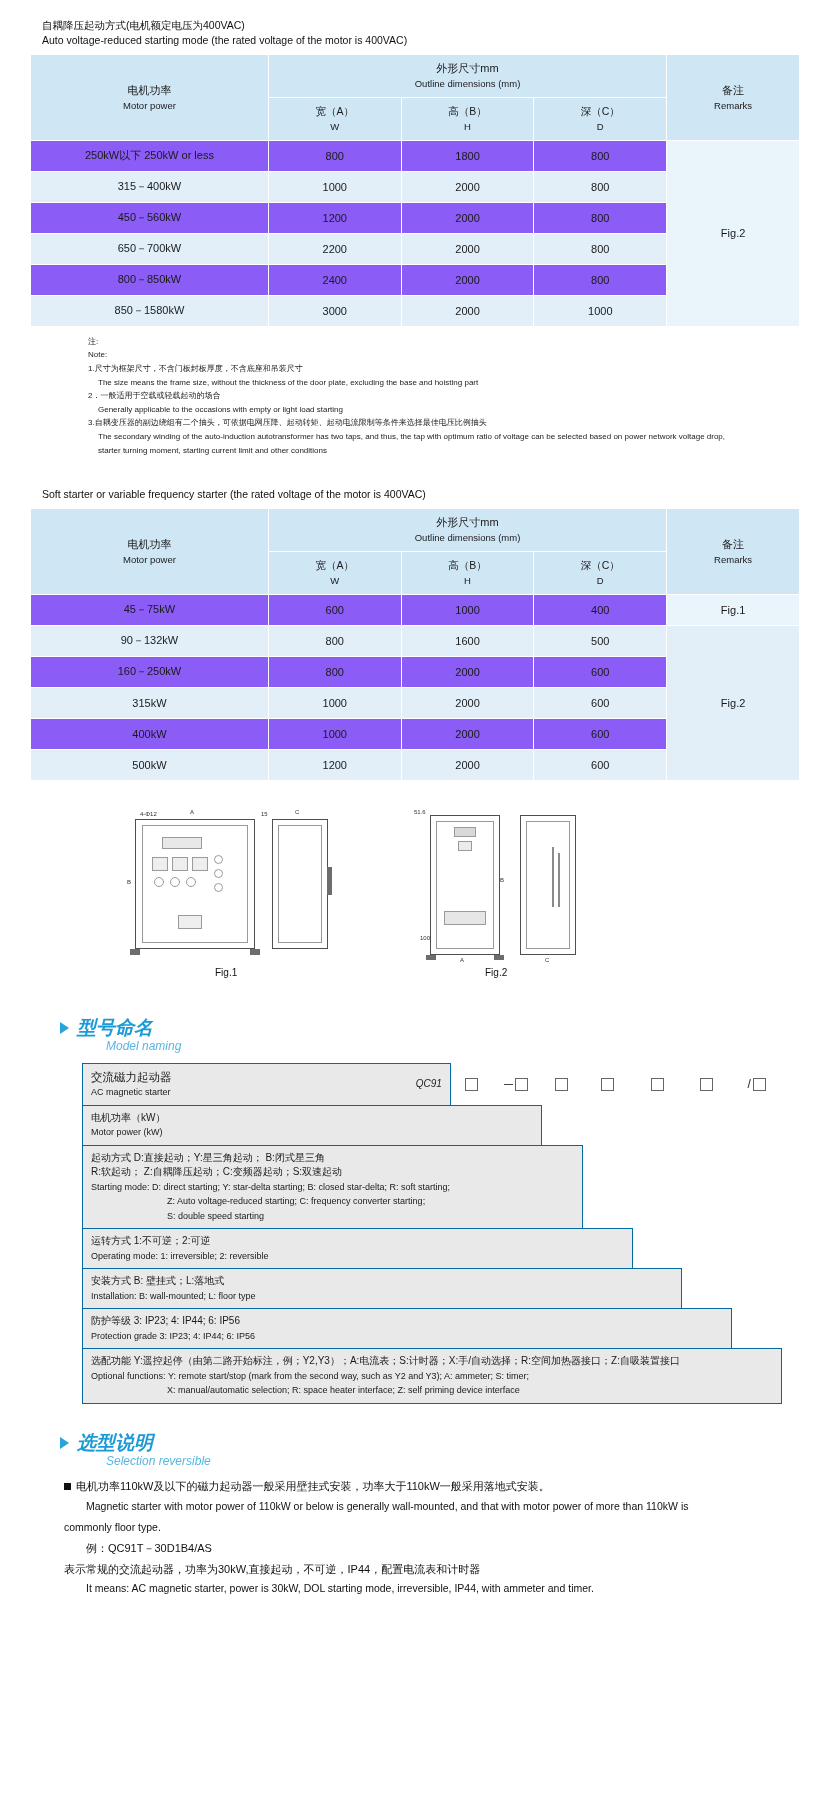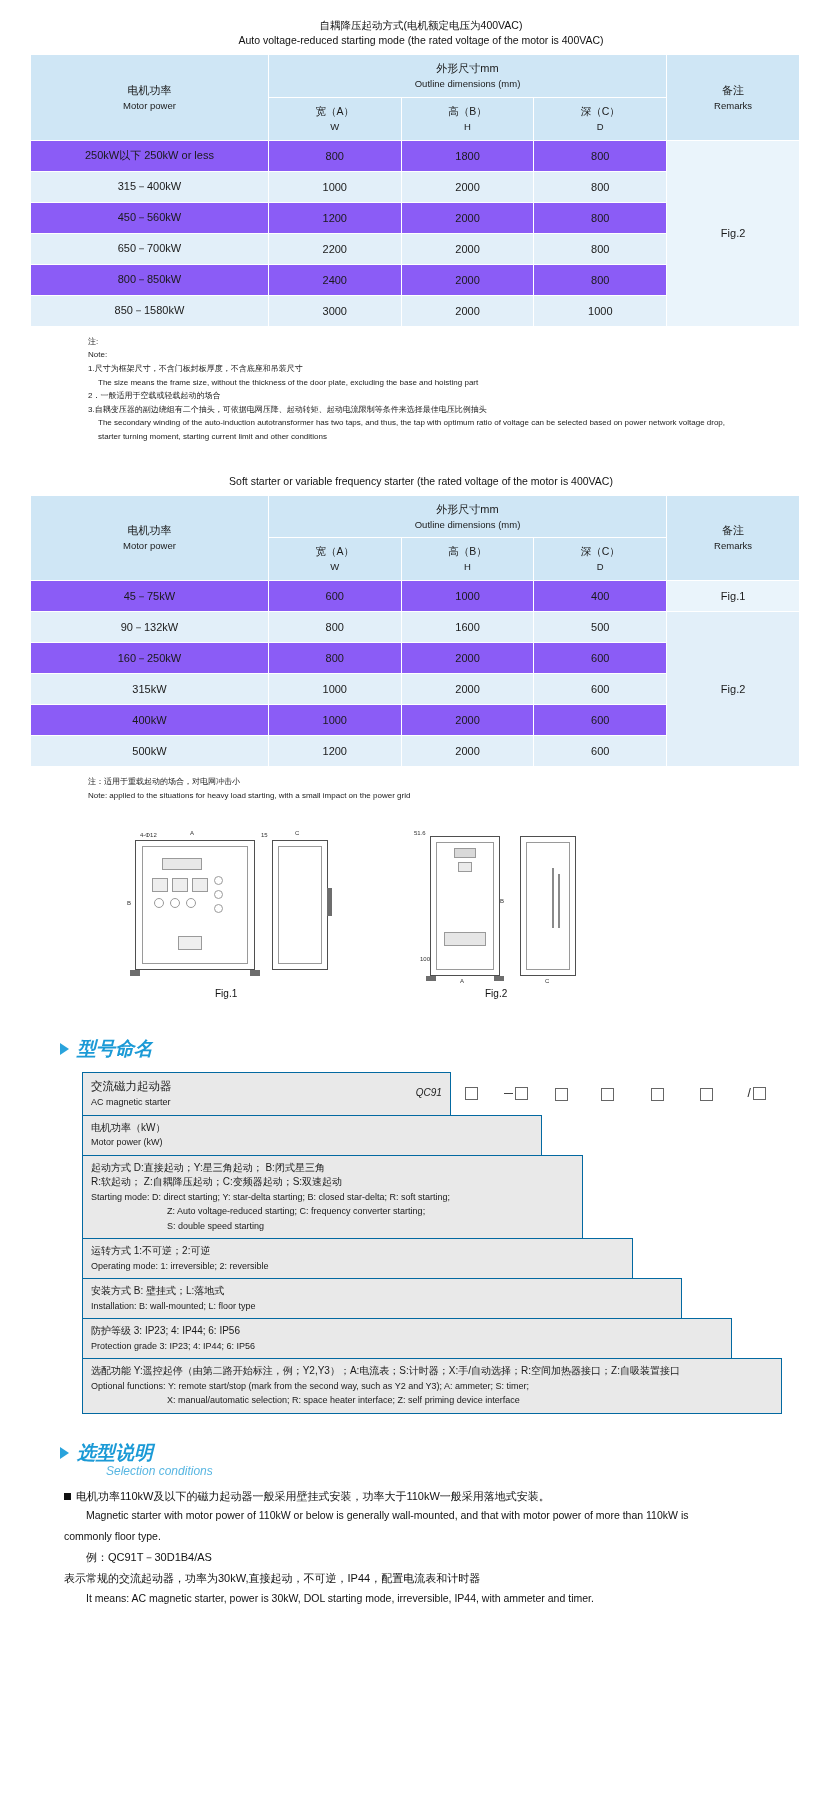--- a/index.html
+++ b/index.html
@@ -13,21 +13,20 @@
     min-height: 1797px;
     position: relative;
     background: #ffffff;
     padding: 18px 30px 30px 30px;
   }
   .sec-caption {
     font-size: 10.5px;
     color: #111;
     line-height: 1.45;
     margin: 0 0 6px 12px;
-    text-align: center;
   }
   .sec-caption .cn { display: block; }
   .sec-caption .en { display: block; }
 
   table.spec {
     width: 770px;
     margin: 0 auto;
     border-collapse: collapse;
     table-layout: fixed;
   }
@@ -258,20 +257,21 @@
       </tr>
     </tbody>
   </table>
 
   <div class="notes">
     <span>注:</span><br>
     <span>Note:</span><br>
     <span>1.尺寸为框架尺寸，不含门板封板厚度，不含底座和吊装尺寸</span><br>
     <span class="ind">The size means the frame size, without the thickness of the door plate, excluding the base and hoisting part</span>
     <span>2．一般适用于空载或轻载起动的场合</span><br>
+    <span class="ind">Generally applicable to the occasions with empty or light load starting</span>
     <span>3.自耦变压器的副边绕组有二个抽头，可依据电网压降、起动转矩、起动电流限制等条件来选择最佳电压比例抽头</span><br>
     <span class="ind">The secondary winding of the auto-induction autotransformer has two taps, and thus, the tap with optimum ratio of voltage can be selected based on power network voltage drop,</span>
     <span class="ind2">starter turning moment, starting current limit and other conditions</span>
   </div>
 
   <div class="gap-lg"></div>
 
   <div class="sec-caption">
     <span class="en">Soft starter or variable frequency starter (the rated voltage of the motor is 400VAC)</span>
   </div>
@@ -349,24 +349,20 @@
       </tr>
       <tr>
         <td>500kW</td>
         <td>1200</td>
         <td>2000</td>
         <td>600</td>
       </tr>
     </tbody>
   </table>
 
-  <div class="note-small">
-    <span>注：适用于重载起动的场合，对电网冲击小</span><br>
-    <span>Note: applied to the situations for heavy load starting, with a small impact on the power grid</span>
-  </div>
 
   <div class="drawings">
 
     <div class="box" style="left:105px; top:12px; width:120px; height:130px; border-color:#4f4f4f;"></div>
     <div class="boxlite" style="left:112px; top:18px; width:106px; height:118px;"></div>
     <div class="boxlite" style="left:132px; top:30px; width:40px; height:12px; background:#e8e8e8;"></div>
     <div class="boxlite" style="left:122px; top:50px; width:16px; height:14px; background:#eee;"></div>
     <div class="boxlite" style="left:142px; top:50px; width:16px; height:14px; background:#eee;"></div>
     <div class="boxlite" style="left:162px; top:50px; width:16px; height:14px; background:#eee;"></div>
     <div class="boxlite" style="left:184px; top:48px; width:9px; height:9px; border-radius:50%;"></div>
@@ -408,20 +404,21 @@
     <div class="dim" style="left:390px; top:128px;">100</div>
     <div class="dim" style="left:470px; top:70px;">B</div>
     <div class="dim" style="left:430px; top:150px;">A</div>
     <div class="dim" style="left:515px; top:150px;">C</div>
 
     <div class="fig-label" style="left:455px; top:160px;">Fig.2</div>
   </div>
 
   <div class="head-block">
     <span class="tri"></span><span class="head-cn">型号命名</span>
+    <span class="head-en">Model naming</span>
   </div>
 
   <table class="naming">
     <colgroup>
       <col style="width:340px">
         <col style="width:38px">
         <col style="width:46px">
         <col style="width:38px">
       <col style="width:46px">
         <col style="width:46px">
@@ -488,21 +485,21 @@
           <span>选配功能  Y:遥控起停（由第二路开始标注，例；Y2,Y3）；A:电流表；S:计时器；X:手/自动选择；R:空间加热器接口；Z:自吸装置接口</span><br>
           <span class="en">Optional functions: Y: remote start/stop (mark from the second way, such as Y2 and Y3); A: ammeter; S: timer;</span><br>
           <span class="en" style="padding-left:76px; display:inline-block;">X: manual/automatic selection; R: space heater interface; Z: self priming device interface</span>
         </td>
       </tr>
     </tbody>
   </table>
 
   <div class="head-block" style="margin-top:26px;">
     <span class="tri"></span><span class="head-cn">选型说明</span>
-    <span class="head-en">Selection conditions</span>
+    <span class="head-en">Selection reversible</span>
   </div>
 
   <div class="sel-body">
     <span class="sq-bullet"></span><span>电机功率110kW及以下的磁力起动器一般采用壁挂式安装，功率大于110kW一般采用落地式安装。</span><br>
     <span class="en indent">Magnetic starter with motor power of 110kW or below is generally wall-mounted, and that with motor power of more than 110kW is</span>
     <span class="en">commonly floor type.</span><br>
     <span class="indent">例：QC91T－30D1B4/AS</span>
     <span>表示常规的交流起动器，功率为30kW,直接起动，不可逆，IP44，配置电流表和计时器</span><br>
     <span class="en indent">It means: AC magnetic starter, power is 30kW, DOL starting mode, irreversible, IP44, with ammeter and timer.</span>
   </div>

